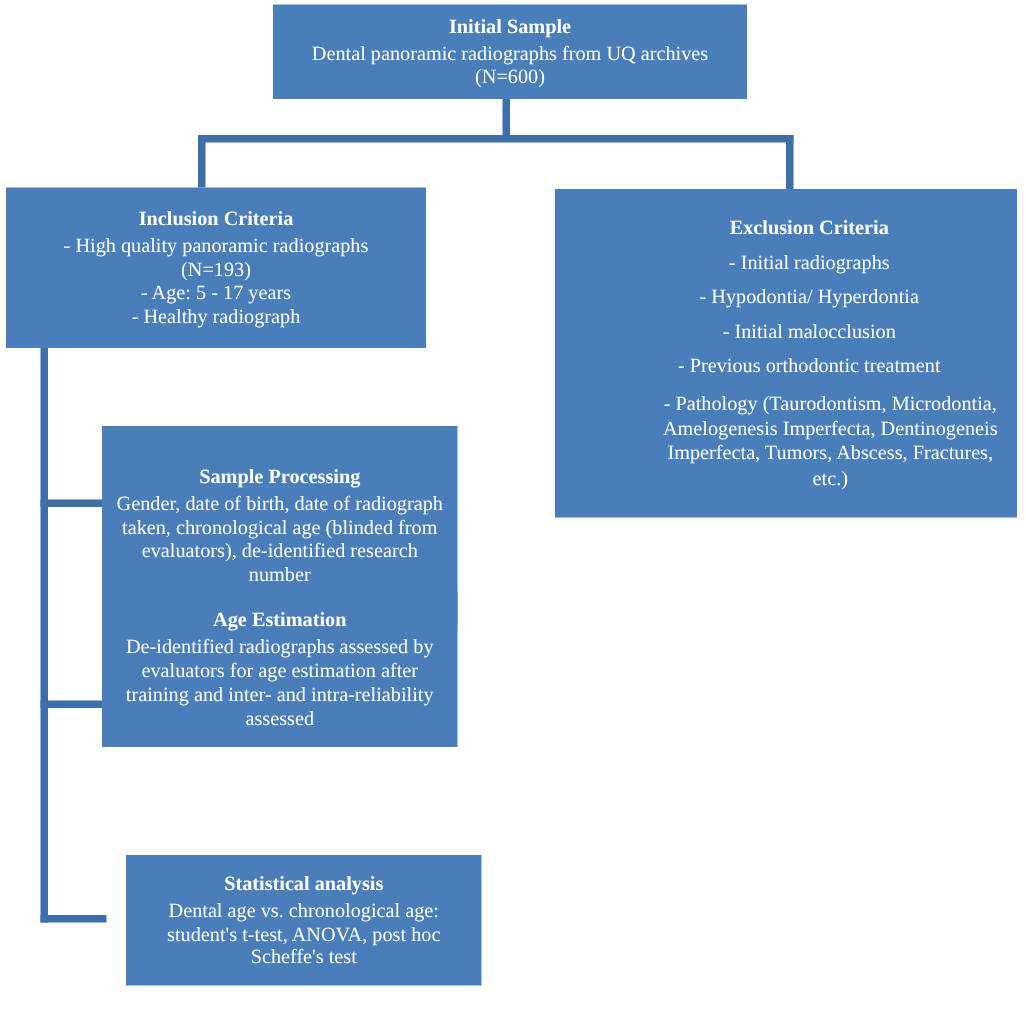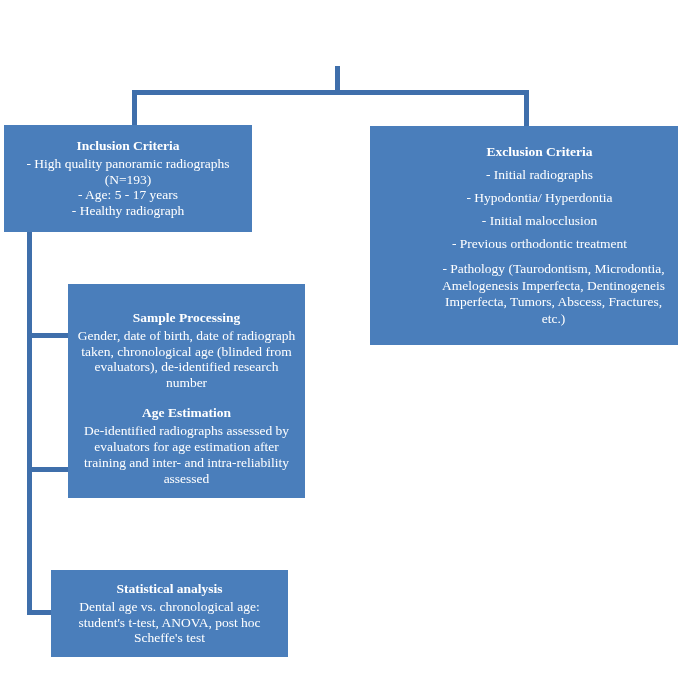--- a/index.html
+++ b/index.html
@@ -40,25 +40,25 @@
     font-size: 13.5px;
     white-space: nowrap;
   }
   .box .wrapline {
     font-size: 13.5px;
     white-space: normal;
   }
 
   
   #box-initial   { left: 182px; top: 3px;   width: 316px; height: 63px; }
-  #box-inclusion { left: 4px;   top: 125px; width: 248px; height: 107px; }
+  #box-inclusion { left: 4px;   top: 125px; width: 280px; height: 107px; }
   #box-exclusion { left: 370px; top: 126px; width: 308px; height: 219px; padding-left: 37px; }
   #box-sample    { left: 68px;  top: 284px; width: 237px; height: 133px; }
   #box-age       { left: 68px;  top: 394px; width: 237px; height: 104px; }
-  #box-stats     { left: 51px;  top: 570px; width: 237px; height: 87px; }
+  #box-stats     { left: 84px;  top: 570px; width: 237px; height: 87px; }
 
   #box-exclusion .title { margin-bottom: 4px; }
   #box-exclusion .line  { margin: 3.5px 0; }
   #box-exclusion .wrapline { margin-top: 6px; line-height: 1.22; margin-left: 28px; }
 
   
   .conn {
     position: absolute;
     background: #3f6fab;
   }
@@ -84,20 +84,25 @@
 
   <div class="conn" id="conn-stem"></div>
   <div class="conn" id="conn-bar"></div>
   <div class="conn" id="conn-drop-left"></div>
   <div class="conn" id="conn-drop-right"></div>
   <div class="conn" id="conn-spine"></div>
   <div class="conn" id="conn-branch-1"></div>
   <div class="conn" id="conn-branch-2"></div>
   <div class="conn" id="conn-branch-3"></div>
 
+  <div class="box" id="box-initial">
+    <div class="title">Initial Sample</div>
+    <div class="line">Dental panoramic radiographs from UQ archives</div>
+    <div class="line">(N=600)</div>
+  </div>
 
   <div class="box" id="box-inclusion">
     <div class="title">Inclusion Criteria</div>
     <div class="line">- High quality panoramic radiographs</div>
     <div class="line">(N=193)</div>
     <div class="line">- Age: 5 - 17 years</div>
     <div class="line">- Healthy radiograph</div>
   </div>
 
   <div class="box" id="box-exclusion">

